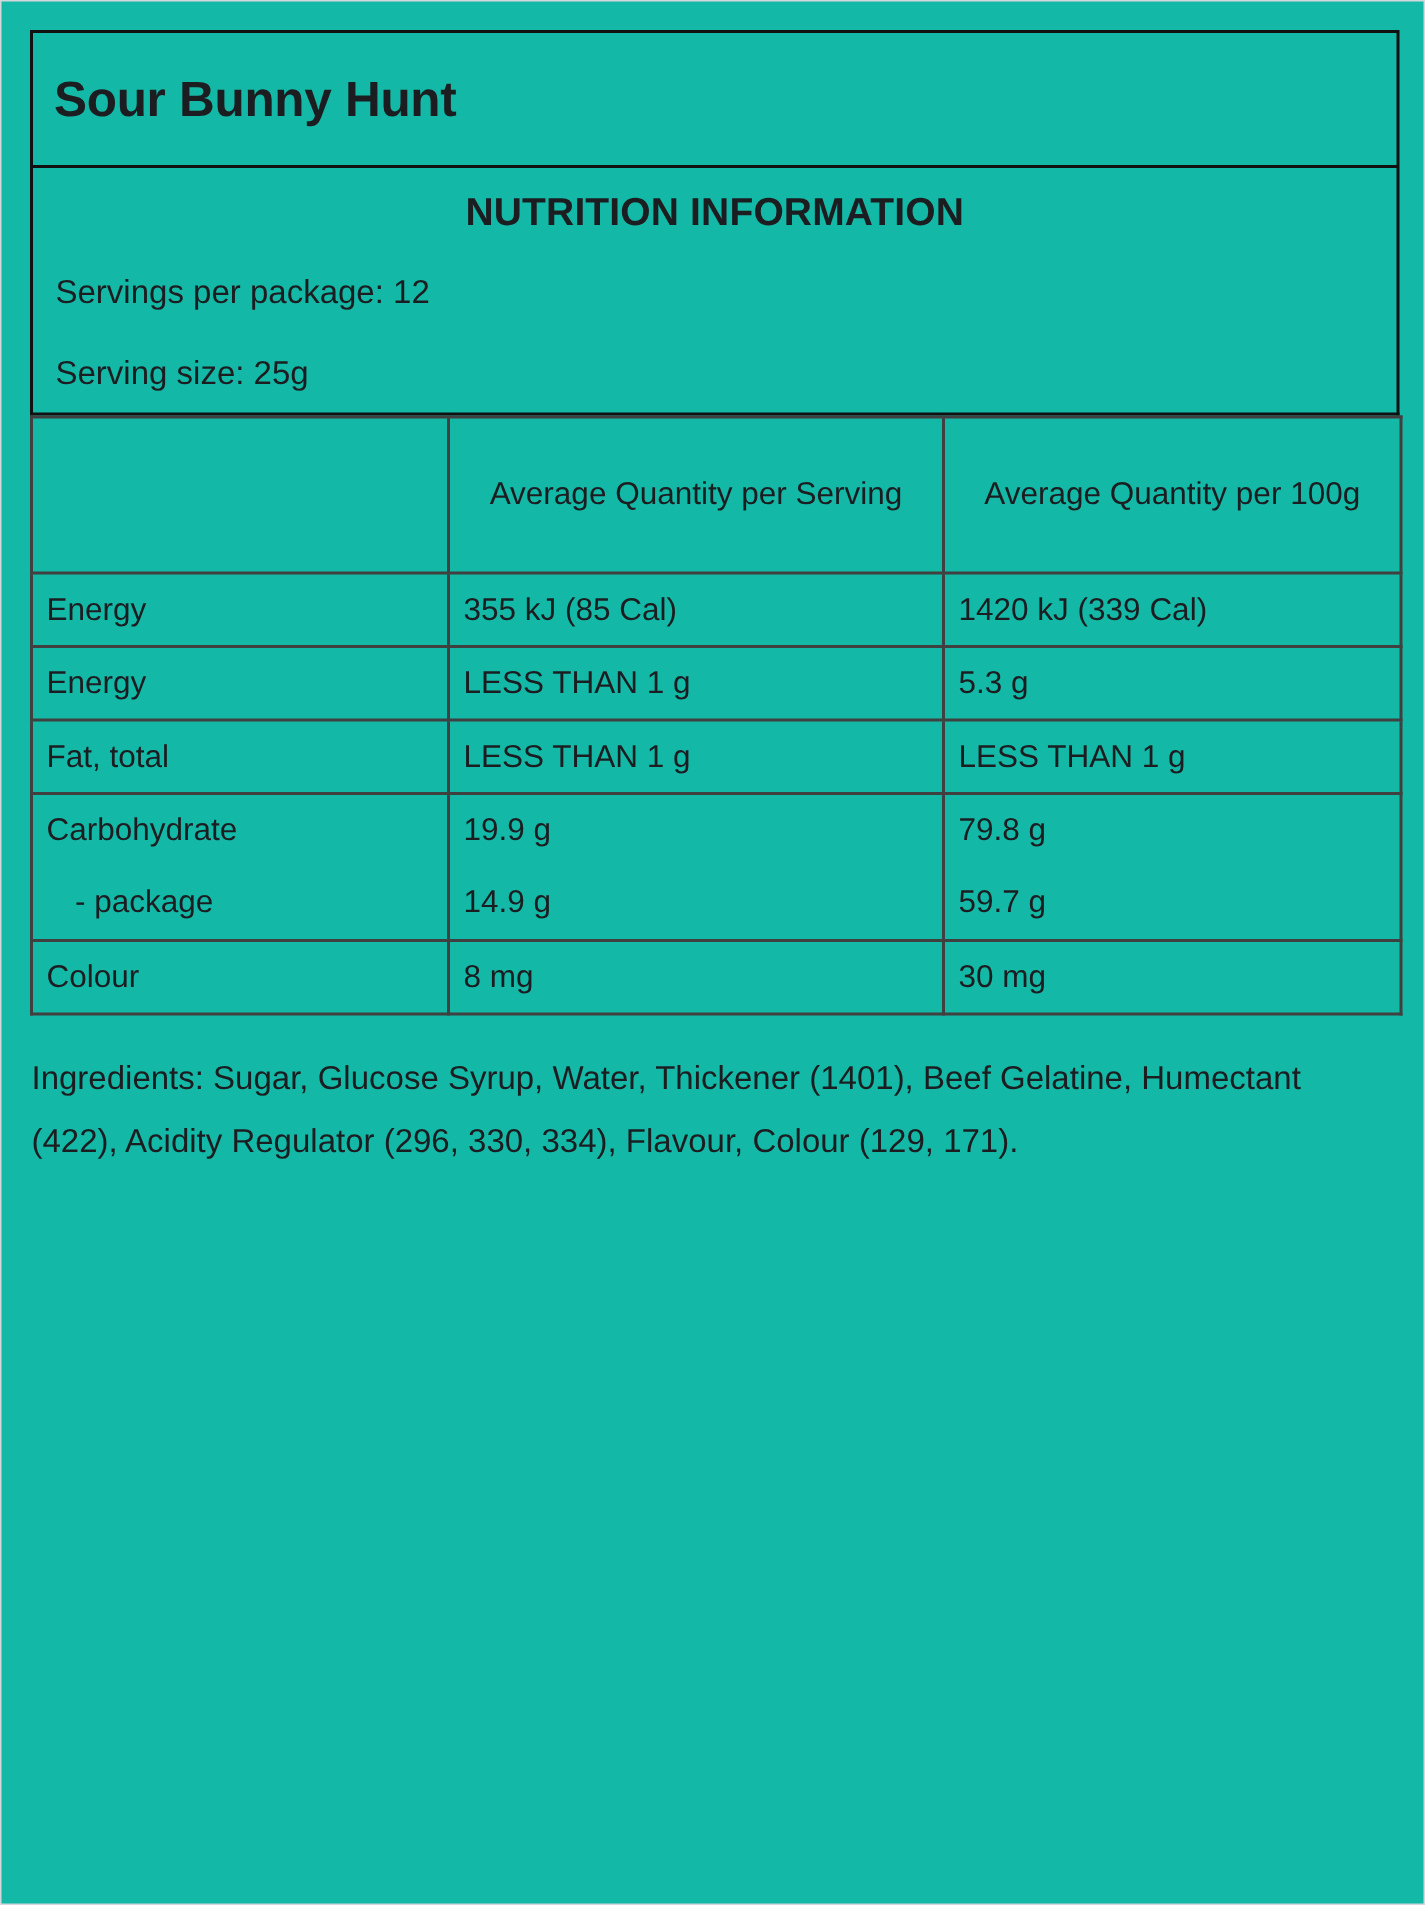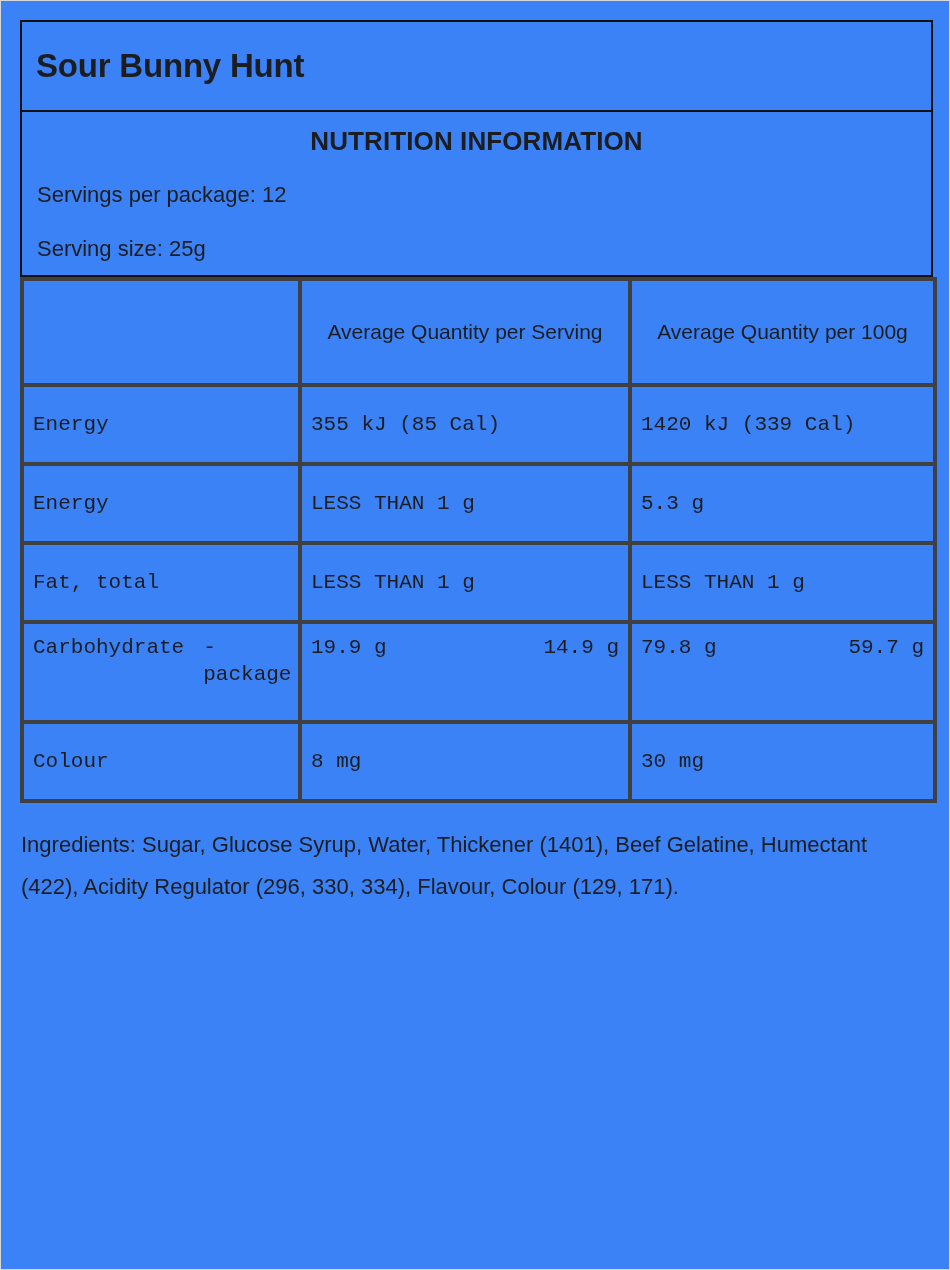--- a/index.html
+++ b/index.html
@@ -14,21 +14,21 @@
     color: #1c1d21;
     -webkit-font-smoothing: antialiased;
   }
 
   .page {
     position: relative;
     box-sizing: border-box;
     width: 950px;
     height: 1270px;
     border: 1px solid #d6d6dd;
-    background: #3b82f6;
+    background: #14b8a6;
     overflow: hidden;
   }
 
   .card {
     position: absolute;
     left: 19px;
     top: 19px;
     width: 913px;
   }
 
@@ -81,50 +81,49 @@
     table-layout: fixed;
     font-size: 21px;
     color: #1c1d21;
   }
   table.nutrition col.c-name   { width: 278px; }
   table.nutrition col.c-serve  { width: 330px; }
   table.nutrition col.c-hundred{ width: 305px; }
 
   table.nutrition th,
   table.nutrition td {
-    border: 4px solid #404040;
+    border: 2px solid #404040;
     padding: 0;
     vertical-align: middle;
   }
 
   table.nutrition thead th {
     font-weight: normal;
     text-align: center;
     height: 94px;
     line-height: 1.6;
     padding: 4px 16px;
   }
   table.nutrition thead th.blank-head { border-right-width: 2px; }
 
   table.nutrition tbody td {
     height: 41px;
-    padding: 17px 9px;
+    padding: 3px 9px;
     text-align: left;
     line-height: 1.3;
-    font-family: Liberation Mono, monospace;
   }
   table.nutrition tbody tr.two-line td {
     height: 86px;
     padding-top: 5px;
     padding-bottom: 5px;
     vertical-align: top;
   }
   .cell-stack {
     display: flex;
-    flex-direction: row;
+    flex-direction: column;
     justify-content: space-between;
     height: 76px;
     padding-top: 5px;
     padding-bottom: 3px;
   }
   .sub-item { padding-left: 19px; }
 
   
   .ingredients {
     margin-top: 21px;

